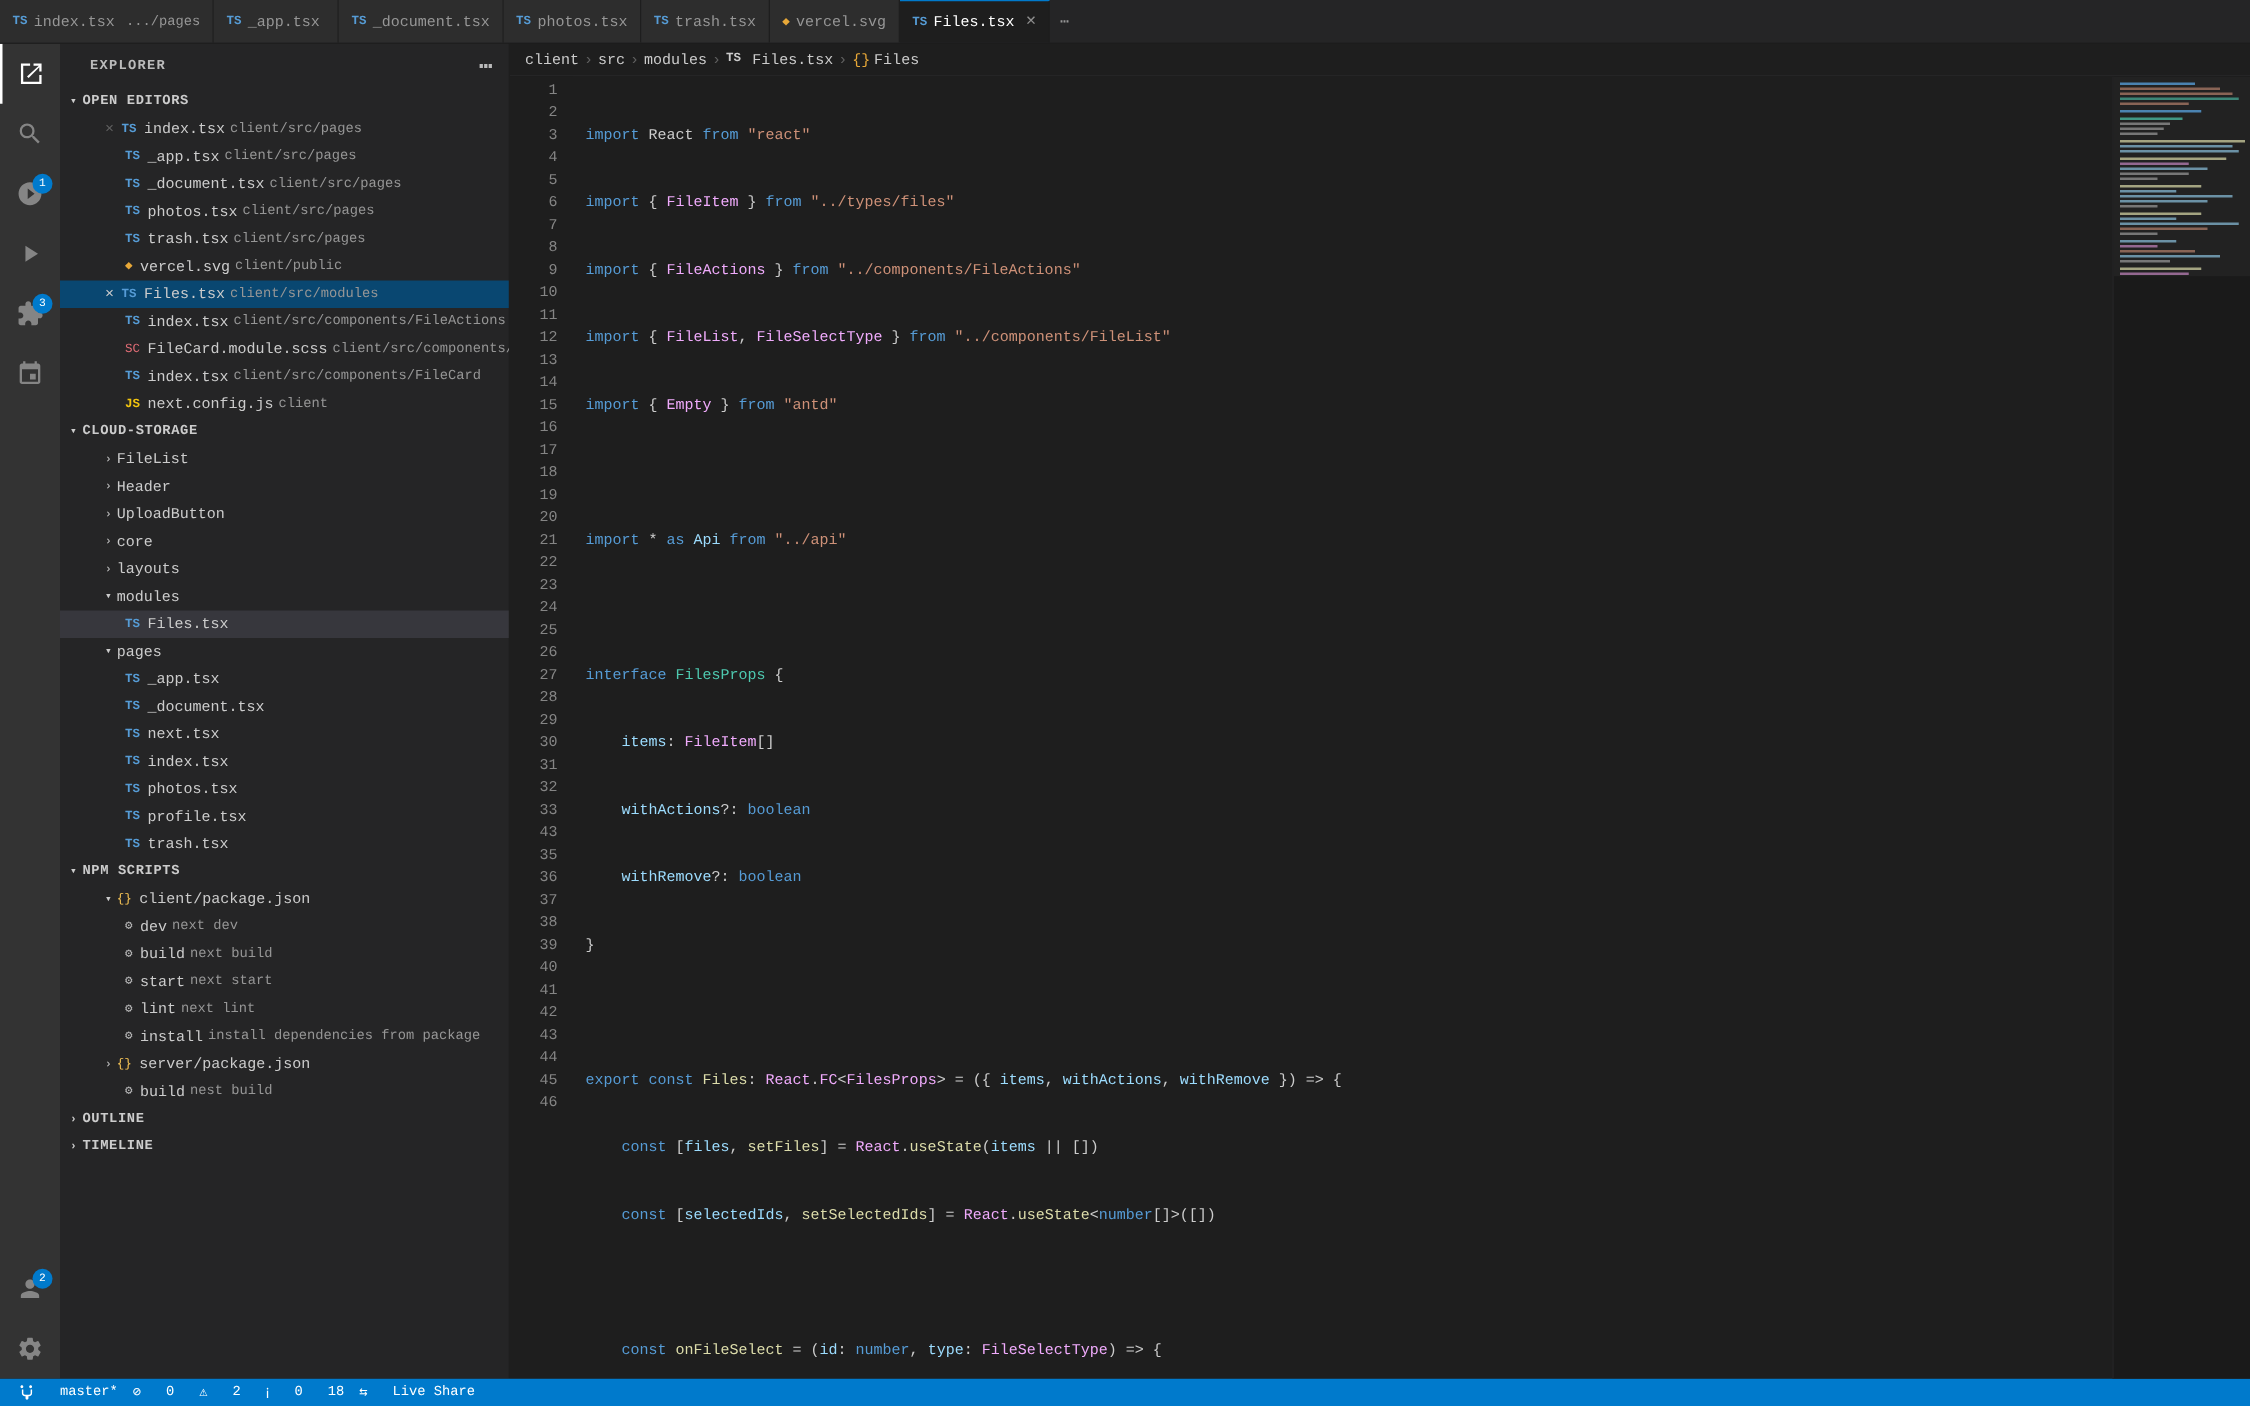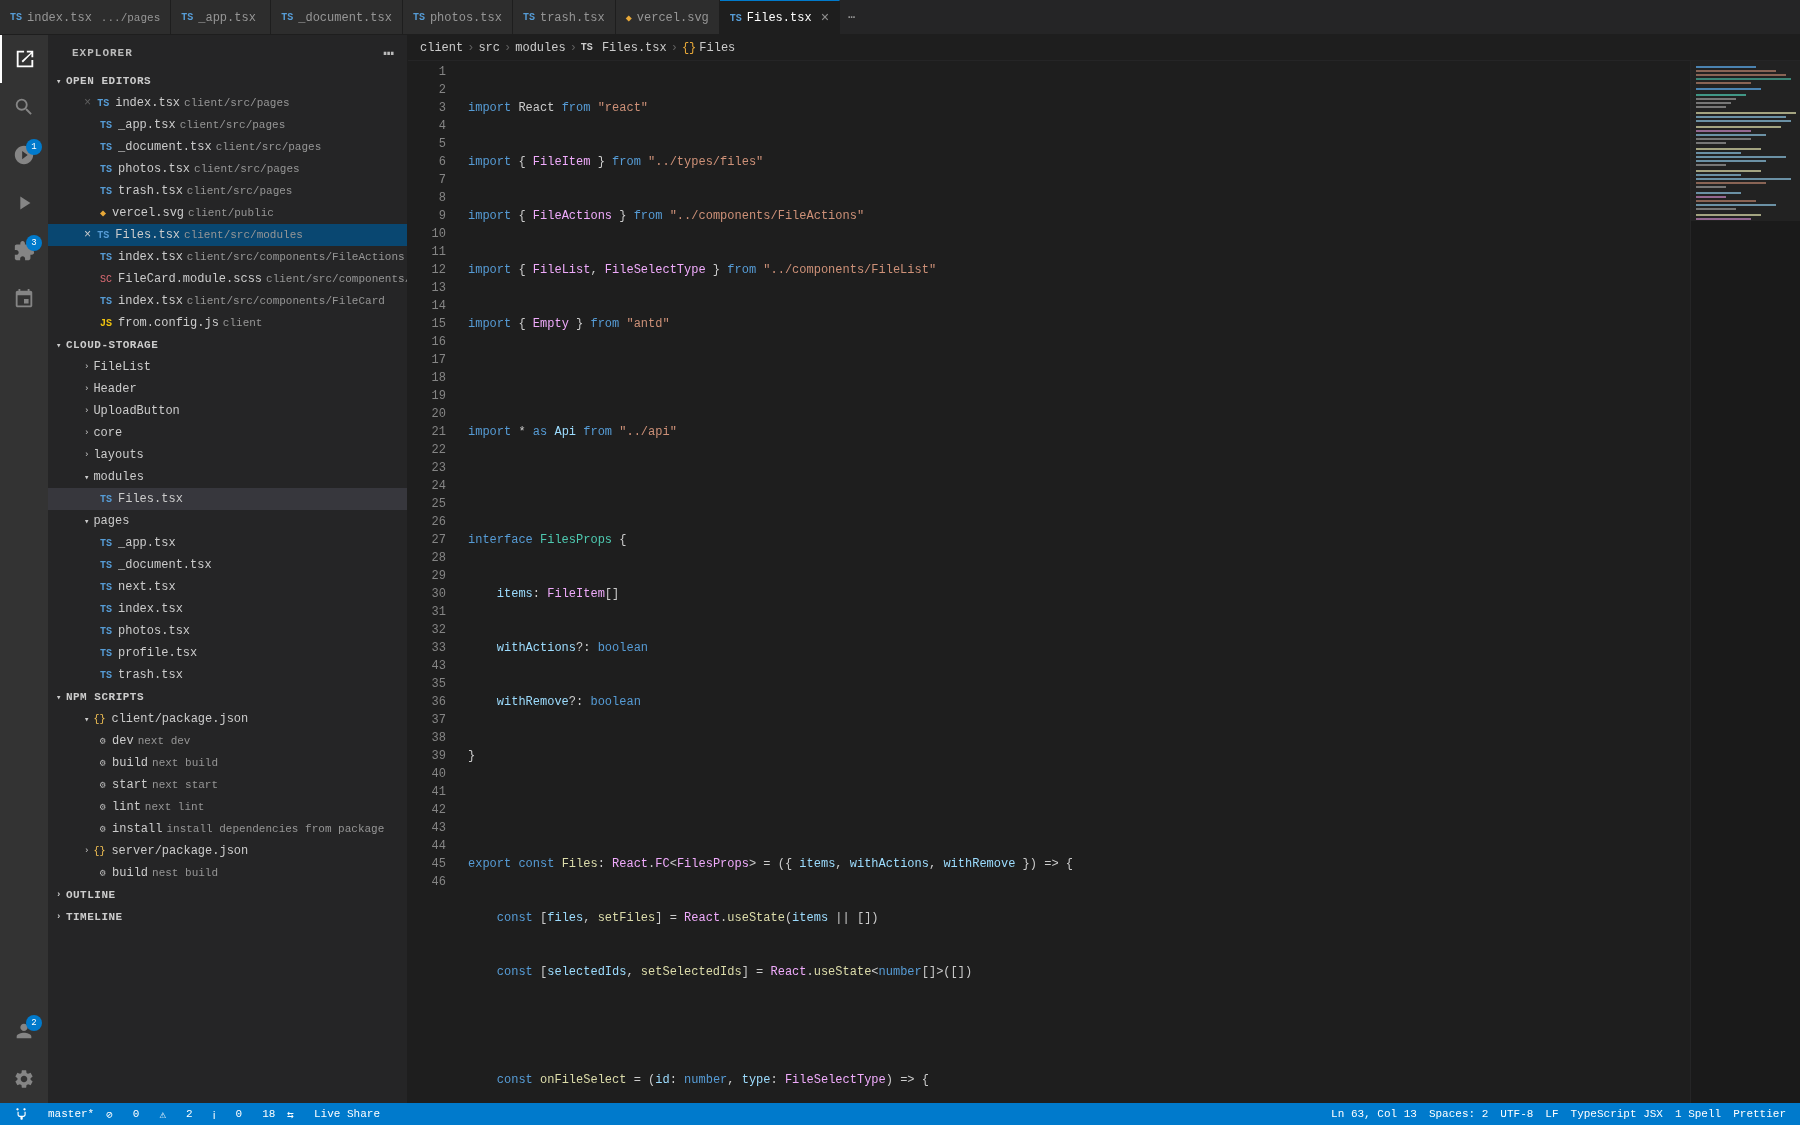--- a/index.html
+++ b/index.html
@@ -408,21 +408,21 @@
         <span>FileCard.module.scss</span>
         <span class="file-path">client/src/components/File...</span>
       </div>
       <div class="tree-item indent-2">
         <span class="file-icon-ts" style="margin-left:16px">TS</span>
         <span>index.tsx</span>
         <span class="file-path">client/src/components/FileCard</span>
       </div>
       <div class="tree-item indent-2">
         <span class="file-icon-js" style="margin-left:16px">JS</span>
-        <span>from.config.js</span>
+        <span>next.config.js</span>
         <span class="file-path">client</span>
       </div>
 
       <div class="section-header">
         <span class="chevron">▾</span>
         <span>CLOUD-STORAGE</span>
       </div>
 
       <div class="tree-item indent-2">
         <span class="chevron">›</span>
@@ -757,36 +757,13 @@
     <span>⚠</span>
     <span>2</span>
     <span>ℹ</span>
     <span>0</span>
     <span>18</span>
   </div>
   <div class="status-item">
     <span>⇆</span>
     <span>Live Share</span>
   </div>
-  <div class="status-right">
-    <div class="status-item">
-      <span>Ln 63, Col 13</span>
-    </div>
-    <div class="status-item">
-      <span>Spaces: 2</span>
-    </div>
-    <div class="status-item">
-      <span>UTF-8</span>
-    </div>
-    <div class="status-item">
-      <span>LF</span>
-    </div>
-    <div class="status-item">
-      <span>TypeScript JSX</span>
-    </div>
-    <div class="status-item">
-      <span>1 Spell</span>
-    </div>
-    <div class="status-item">
-      <span>Prettier</span>
-    </div>
-  </div>
 </div>
 
 </body></html>

